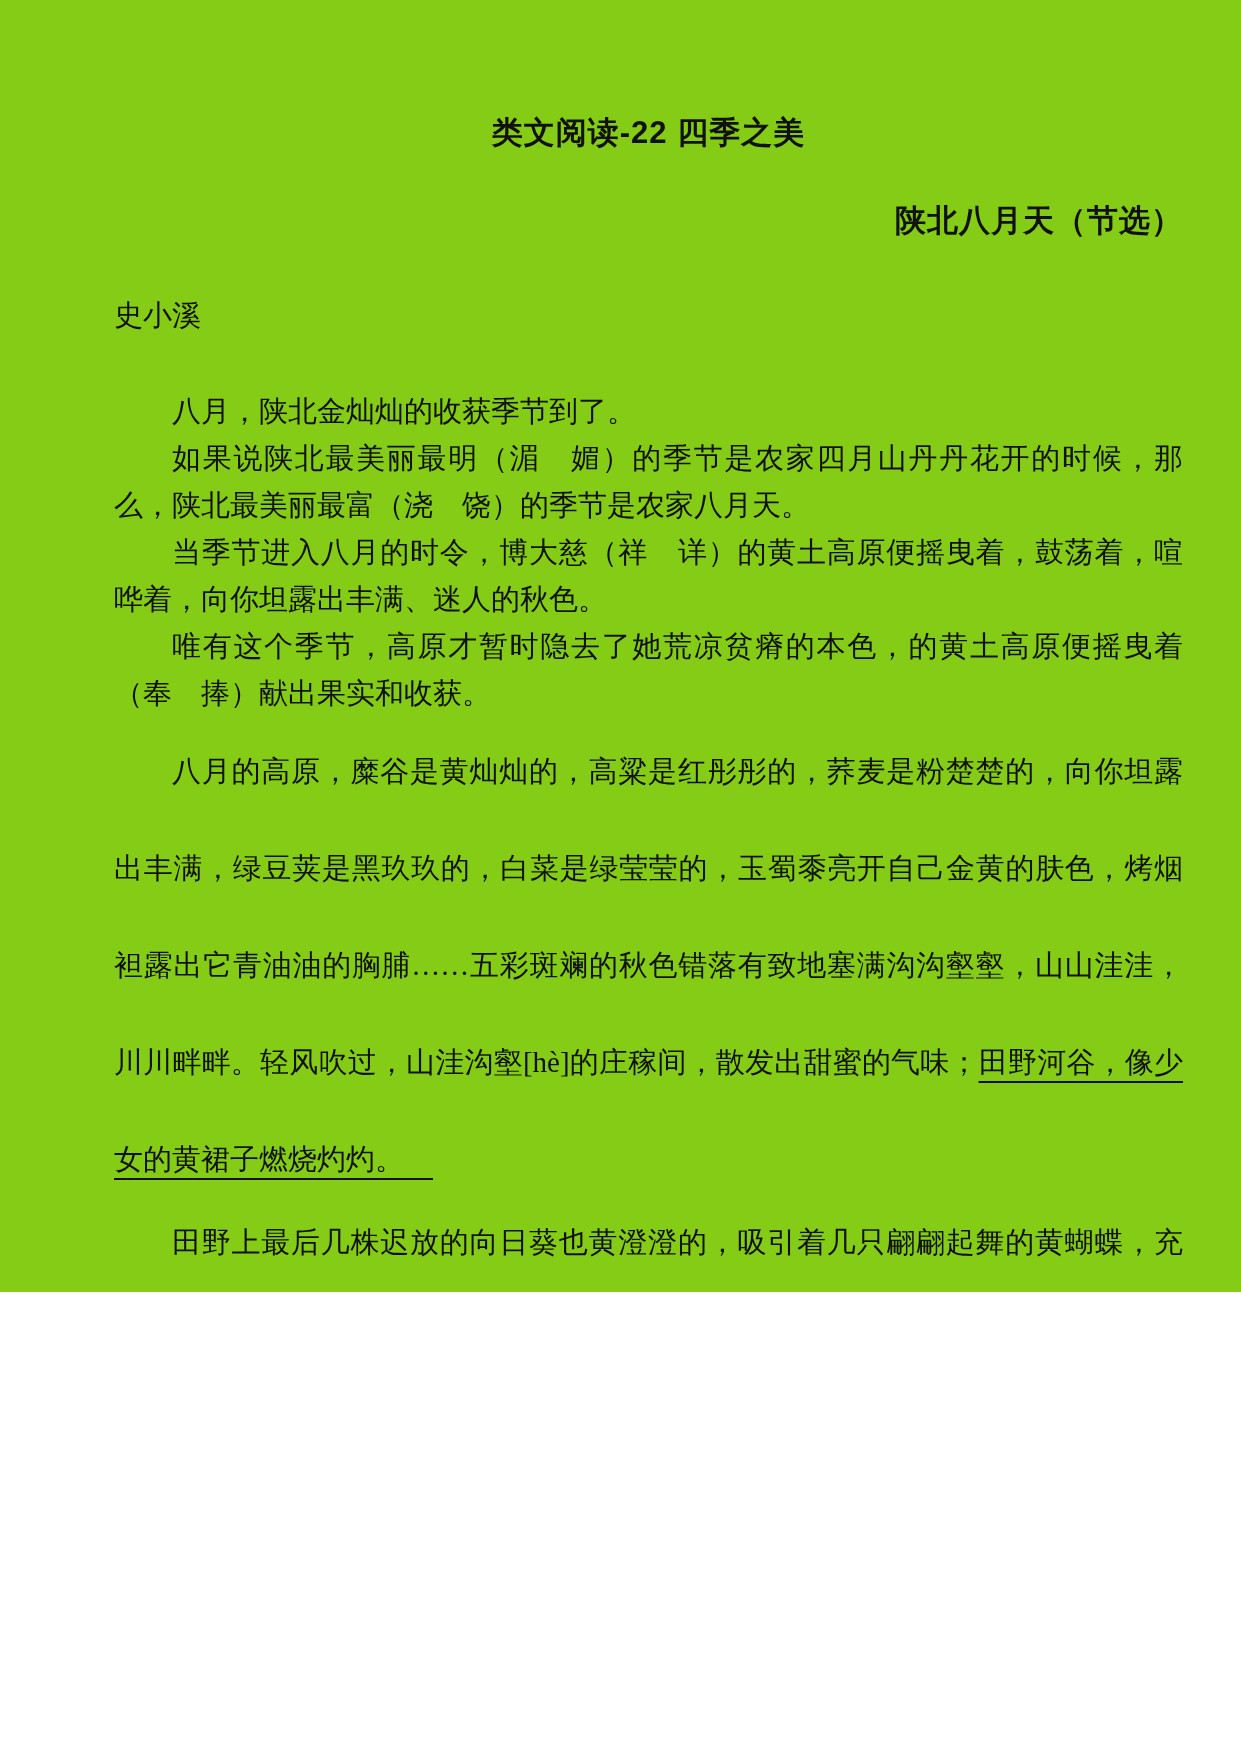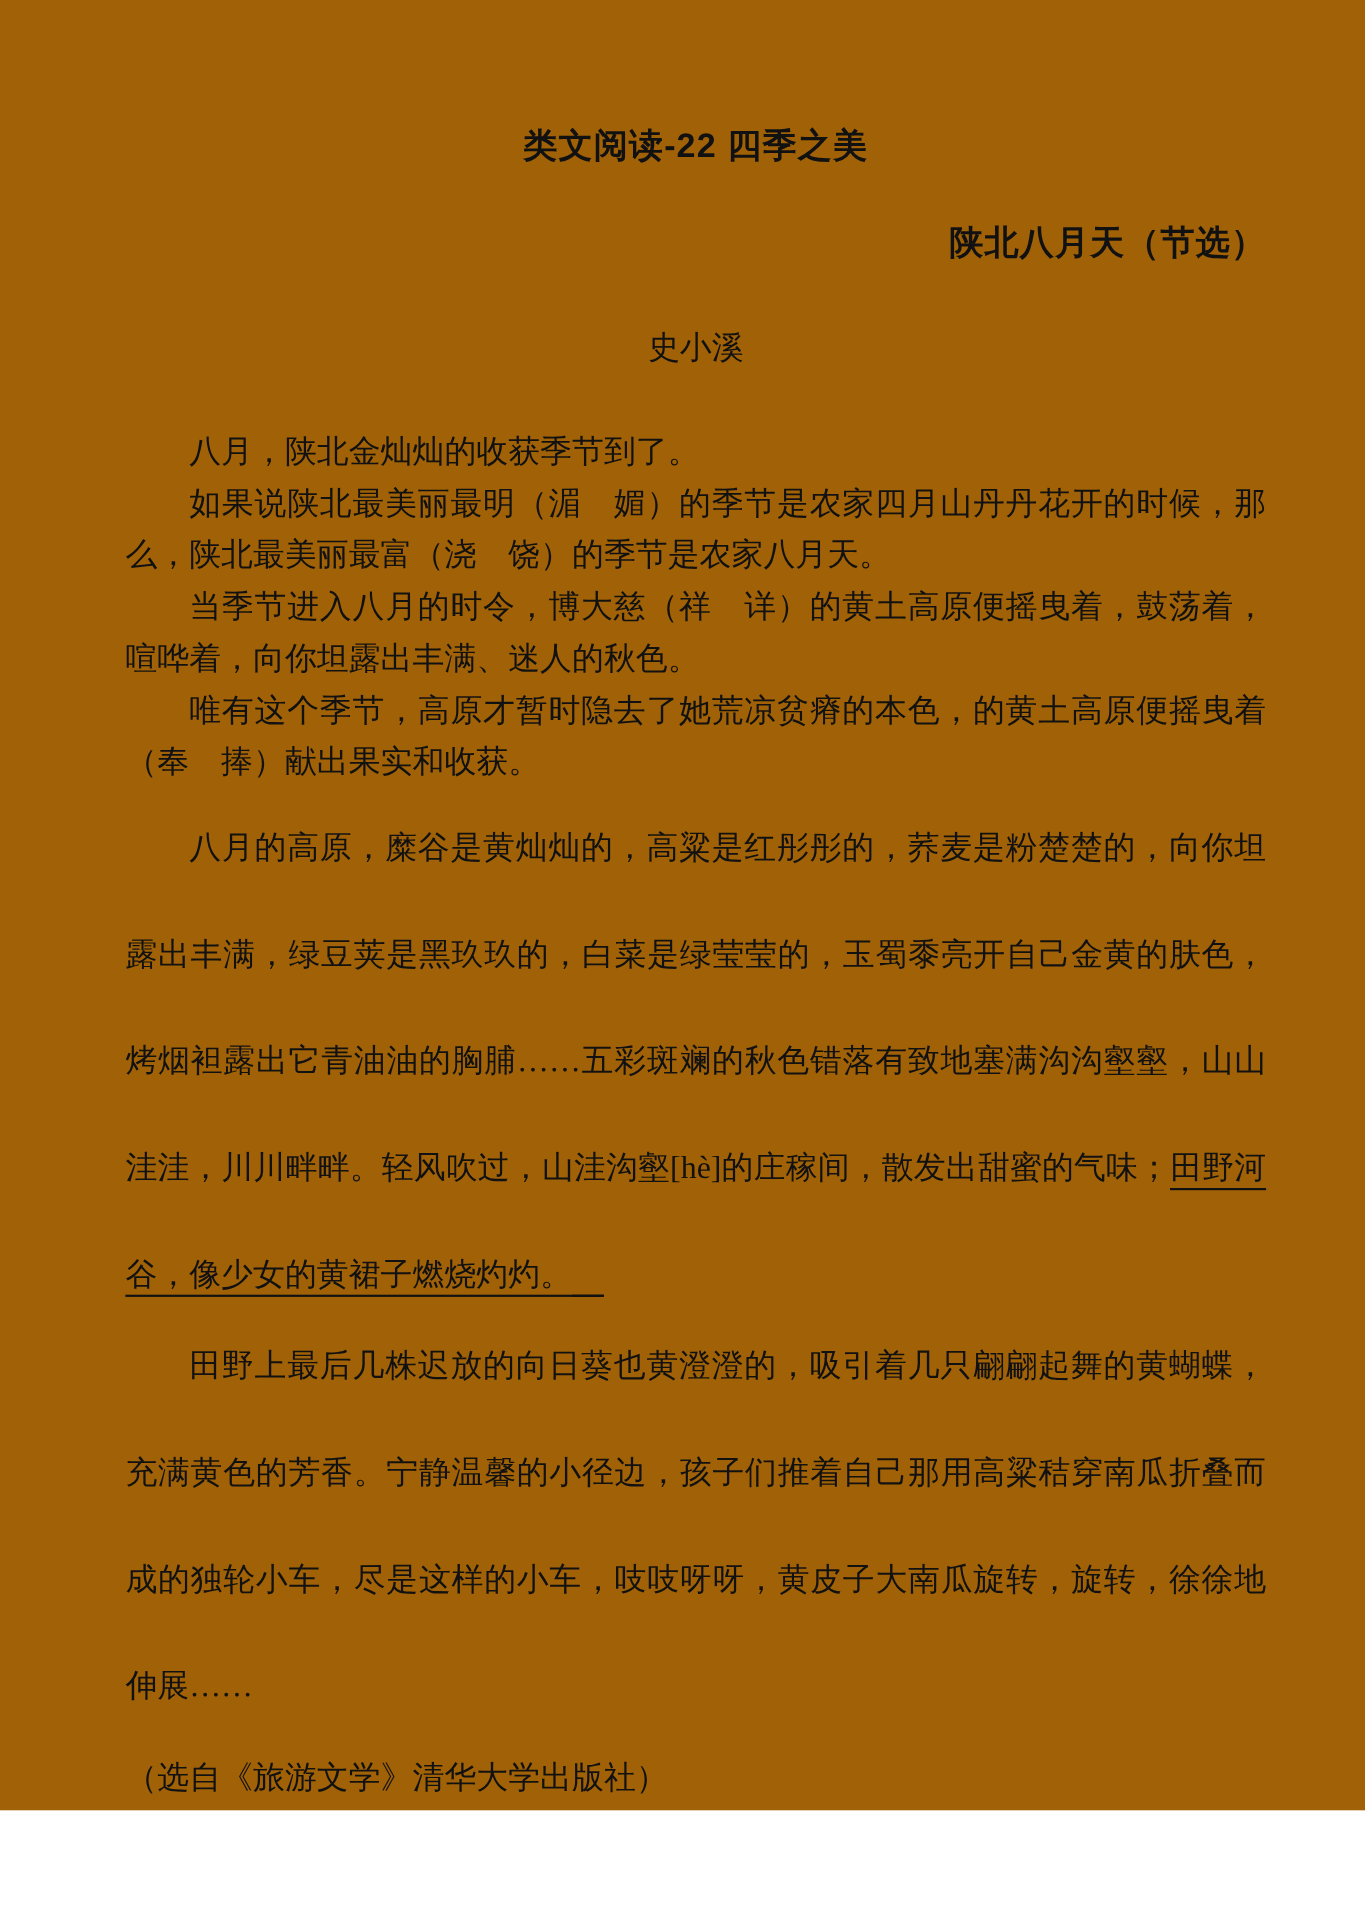--- a/index.html
+++ b/index.html
@@ -3,25 +3,25 @@
 <meta charset="utf-8">
 <style>
   html, body {
     margin: 0;
     padding: 0;
     background: #ffffff;
   }
   .page {
     position: relative;
     width: 1241px;
-    height: 1646px;
-    background: #a16207;
+    height: 1292px;
+    background: #84cc16;
     overflow: hidden;
     box-sizing: border-box;
-    padding: 112px 90px 0 114px;
+    padding: 112px 58px 0 114px;
     color: #111111;
   }
   .doc-title {
     margin: 0;
     text-align: center;
     font-family: "Liberation Sans", "DejaVu Sans", sans-serif;
     font-weight: 700;
     font-size: 31px;
     letter-spacing: 1px;
     color: #111111;
@@ -30,21 +30,21 @@
     margin: 46px 0 0 0;
     text-align: right;
     font-family: "Liberation Sans", "DejaVu Sans", sans-serif;
     font-weight: 700;
     font-size: 31px;
     letter-spacing: 1px;
     color: #111111;
   }
   .doc-author {
     margin-top: 54px;
-    text-align: center;
+    text-align: left;
     font-family: "Liberation Serif", "DejaVu Serif", serif;
     font-size: 29px;
     color: #111111;
   }
   .body-para {
     margin: 0;
     font-family: "Liberation Serif", "DejaVu Serif", serif;
     font-size: 29px;
     line-height: 47px;
     text-align: justify;

